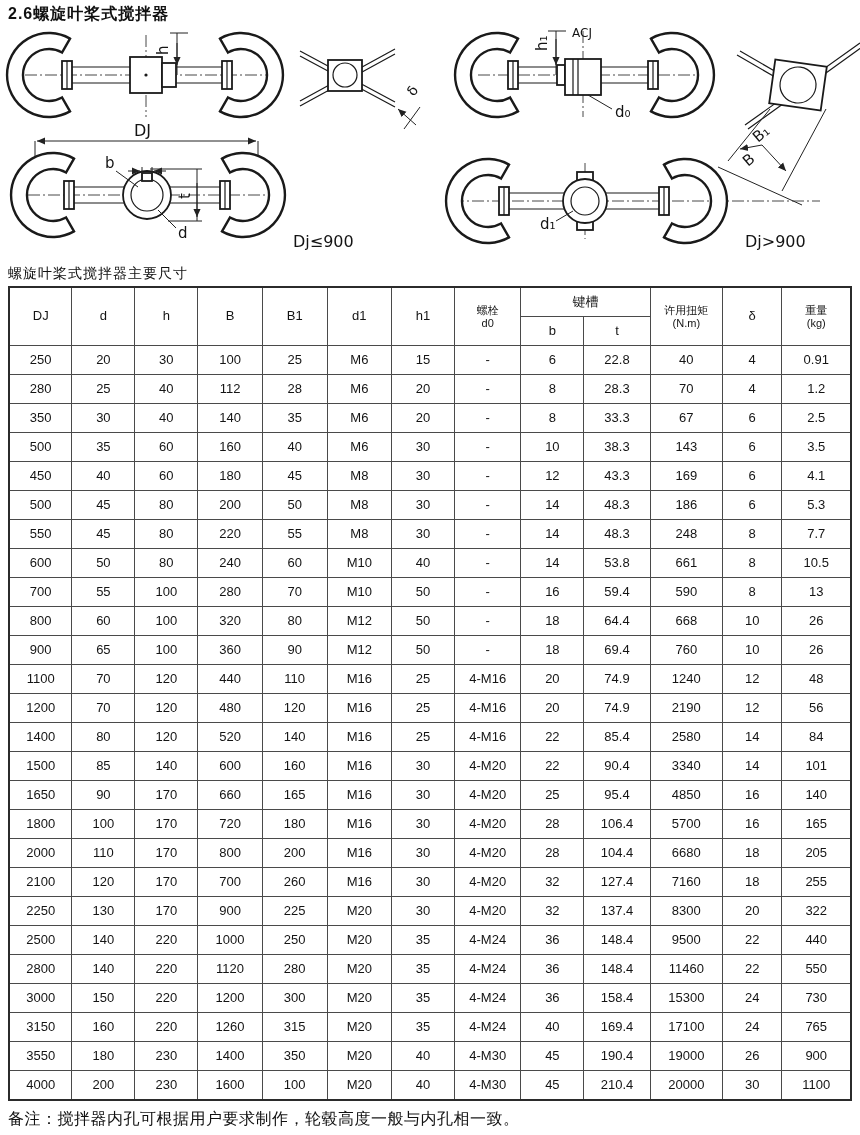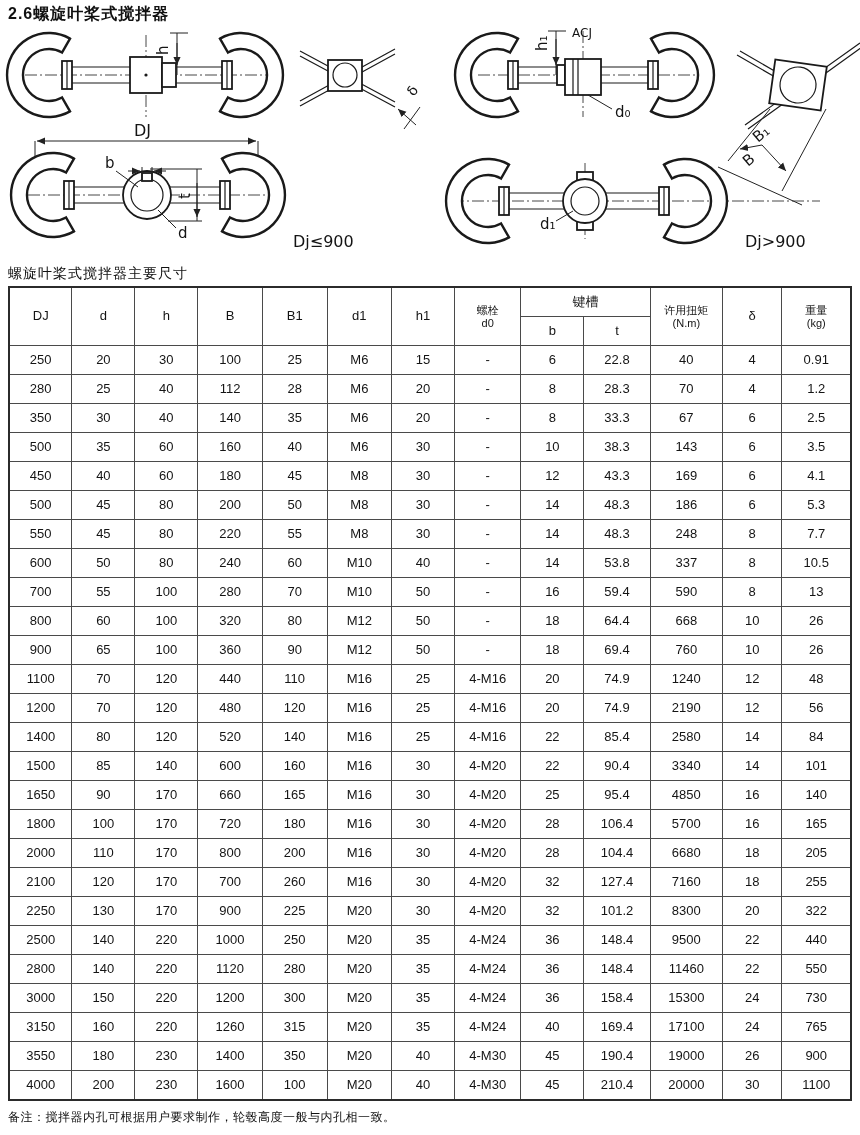--- a/index.html
+++ b/index.html
@@ -8,21 +8,21 @@
   .page-title{font-size:16px;font-weight:bold;margin:0;padding:4px 0 0 8px;letter-spacing:1px;}
   .drawings{display:block;width:860px;height:238px;}
   .table-caption{font-size:14px;font-weight:normal;margin:2px 0 3px 8px;letter-spacing:1px;}
   table.dim{border-collapse:collapse;table-layout:fixed;width:844px;margin:0 8px;
     border:2px solid #2b2b2b;}
   table.dim th,table.dim td{border:1px solid #4a4a4a;text-align:center;vertical-align:middle;
     font-size:13px;font-weight:normal;padding:0;line-height:1.15;color:#141414;}
   table.dim thead th{height:28px;}
   table.dim tbody td{height:28px;}
   .hdr2{font-size:11px;display:block;}
-  .footnote{font-size:12px;margin:8px 0 0 8px;letter-spacing:0.5px;}
+  .footnote{font-size:16px;margin:8px 0 0 8px;letter-spacing:0.5px;}
   svg text{font-family:"DejaVu Sans","Liberation Sans",sans-serif;fill:#141414;}
   .ln1{stroke:#1a1a1a;stroke-width:1.2;fill:none;}
   .blade{fill:#fff;stroke:#1a1a1a;stroke-width:2.4;}
   .part{fill:#fff;stroke:#1a1a1a;stroke-width:1.8;}
   .cl{stroke:#333;stroke-width:0.9;fill:none;stroke-dasharray:12 3 2 3;}
   .dim{stroke:#222;stroke-width:1;fill:none;}
 </style>
 </head>
 <body>
 
@@ -307,21 +307,21 @@
           <td>600</td>
           <td>50</td>
           <td>80</td>
           <td>240</td>
           <td>60</td>
           <td>M10</td>
           <td>40</td>
           <td>-</td>
           <td>14</td>
           <td>53.8</td>
-          <td>337</td>
+          <td>661</td>
           <td>8</td>
           <td>10.5</td>
         </tr>
         <tr>
           <td>700</td>
           <td>55</td>
           <td>100</td>
           <td>280</td>
           <td>70</td>
           <td>M10</td>
@@ -486,21 +486,21 @@
         <tr>
           <td>2250</td>
           <td>130</td>
           <td>170</td>
           <td>900</td>
           <td>225</td>
           <td>M20</td>
           <td>30</td>
           <td>4-M20</td>
           <td>32</td>
-          <td>101.2</td>
+          <td>137.4</td>
           <td>8300</td>
           <td>20</td>
           <td>322</td>
         </tr>
         <tr>
           <td>2500</td>
           <td>140</td>
           <td>220</td>
           <td>1000</td>
           <td>250</td>

